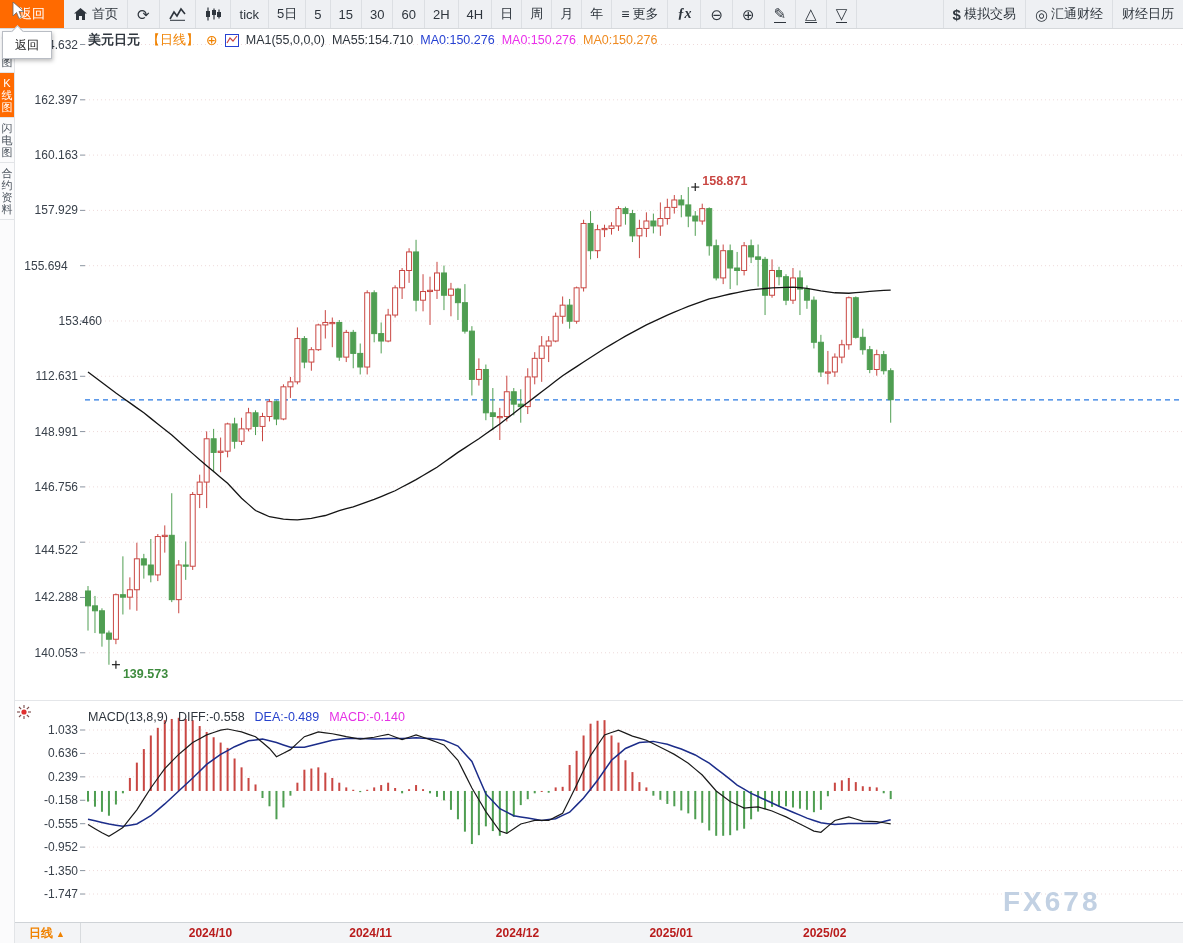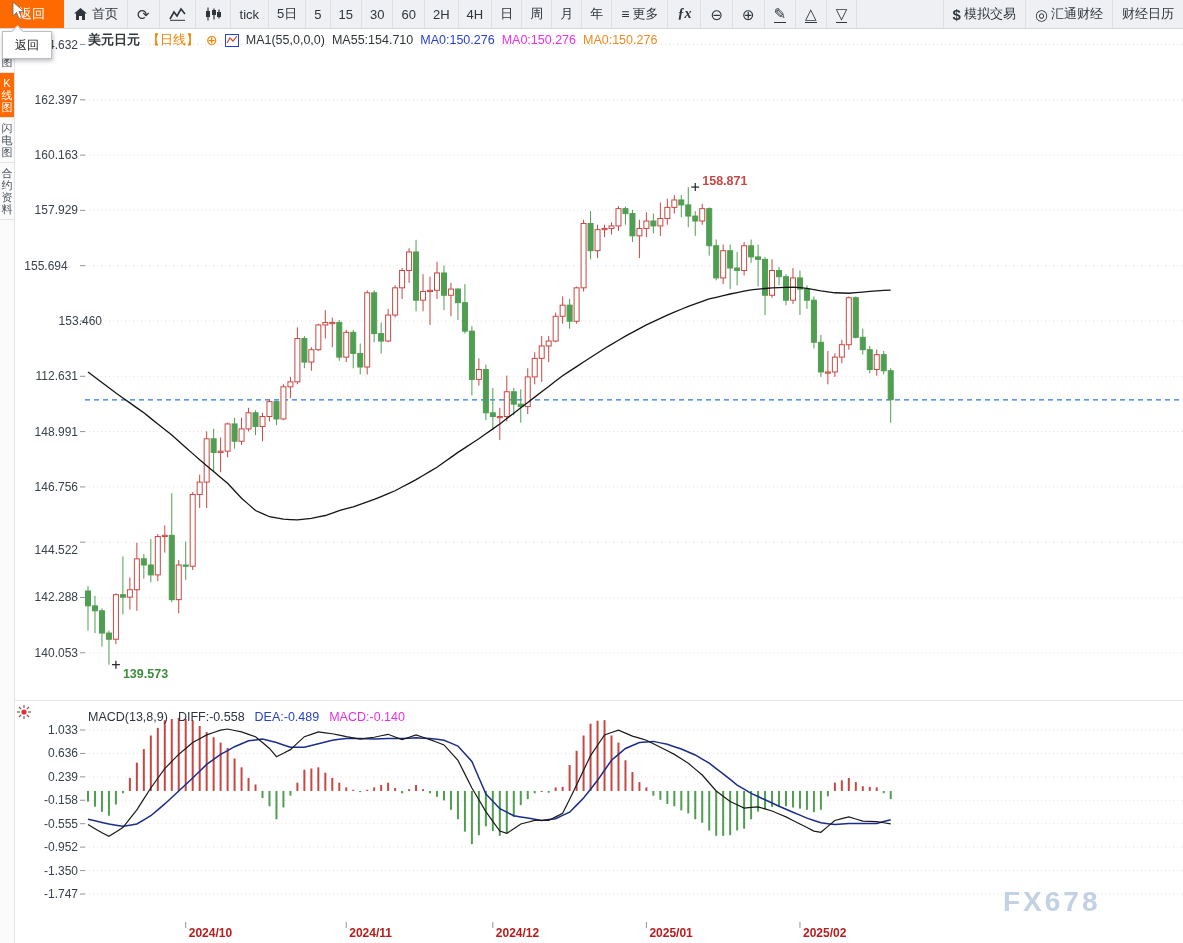--- a/index.html
+++ b/index.html
@@ -647,16 +647,22 @@
       <line x1="1" y1="8" x2="4" y2="8"></line>
         <line x1="12" y1="8" x2="15" y2="8"></line>
       <line x1="3" y1="3" x2="5.2" y2="5.2"></line>
         <line x1="10.8" y1="10.8" x2="13" y2="13"></line>
       <line x1="3" y1="13" x2="5.2" y2="10.8"></line>
         <line x1="10.8" y1="5.2" x2="13" y2="3"></line>
     </g>
     <circle cx="8" cy="8" r="2.6" fill="#e03030"></circle>
   </svg>
 
+  <div class="bottom-bar">
+    <div class="period-cell">
+      <span>日线</span>
+      <span class="tri">▲</span>
+    </div>
+  </div>
 
   <div class="watermark">FX678</div>
 
 </div>
 
 </body></html>

